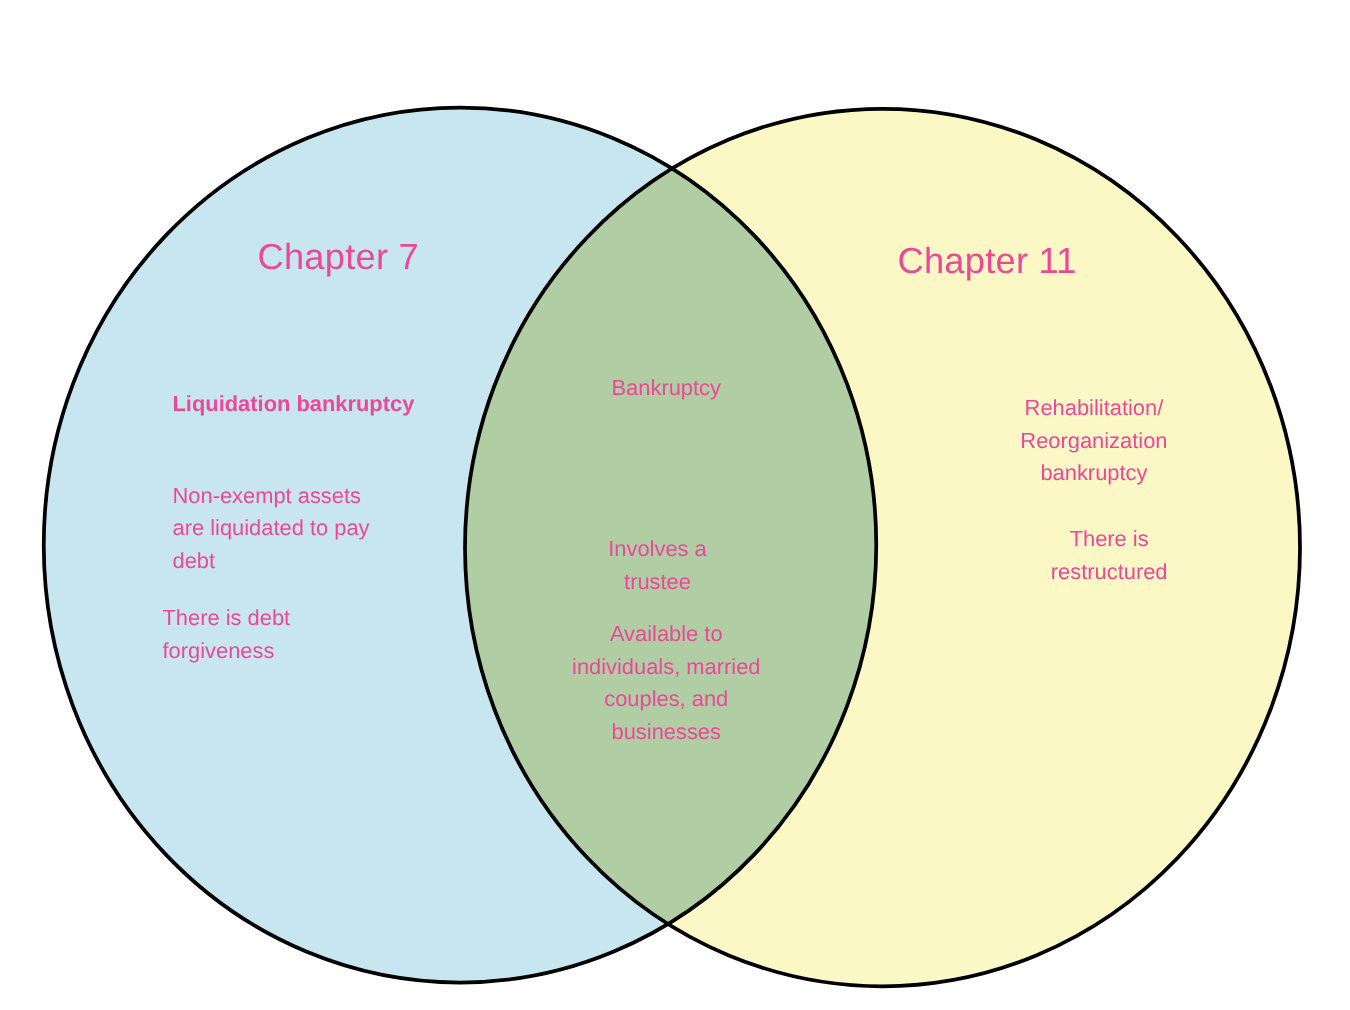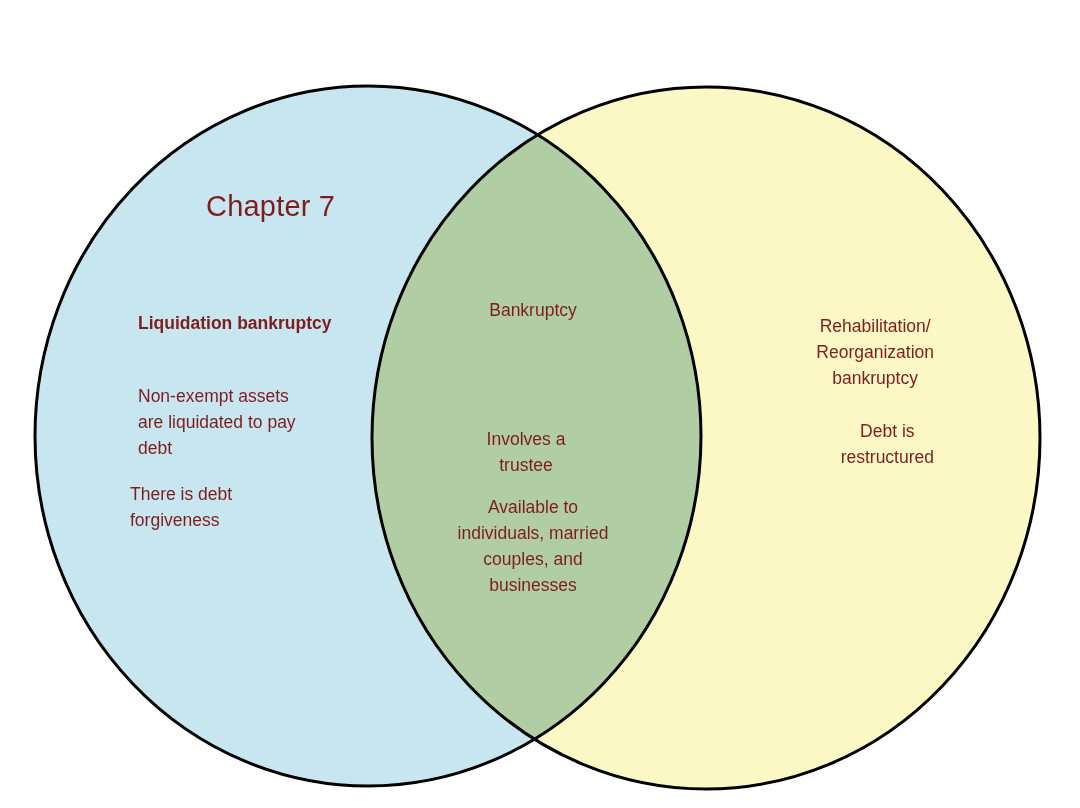--- a/index.html
+++ b/index.html
@@ -21,21 +21,21 @@
     width: 1080px;
     height: 808px;
   }
   .venn-svg {
     position: absolute;
     left: 0;
     top: 0;
   }
   .label {
     position: absolute;
-    color: #7f1d1d;
+    color: #ec4899;
     white-space: pre-line;
   }
   .title {
     font-size: 29px;
     letter-spacing: 0.2px;
   }
   .body-text {
     font-size: 17.5px;
     line-height: 26px;
   }
@@ -69,20 +69,21 @@
 
     <ellipse clip-path="url(#clip-left-circle)" cx="706" cy="438" rx="334" ry="351" fill="#b1cda3"></ellipse>
 
     <ellipse fill="none" stroke-width="3" cx="368" cy="436" rx="333" ry="350" stroke="#000000"></ellipse>
 
     <ellipse fill="none" stroke-width="3" cx="706" cy="438" rx="334" ry="351" stroke="#000000"></ellipse>
   </svg>
 
   <div class="label title align-left" style="left:206px; top:190px;">Chapter 7</div>
 
+  <div class="label title align-left" style="left:718px; top:193px;">Chapter 11</div>
 
   <div class="label body-text align-left" style="left:138px; top:310px;font-weight:bold;">Liquidation bankruptcy</div>
 
   <div class="label body-text align-left" style="left:138px; top:383px;">Non-exempt assets
 are liquidated to pay
 debt</div>
 
   <div class="label body-text align-left" style="left:130px; top:481px;">There is debt
 forgiveness</div>
 
@@ -94,17 +95,17 @@
 couples, and
 businesses</div>
 
   <div class="label body-text align-center" style="left:526px; top:426px;">Involves a
 trustee</div>
 
   <div class="label body-text align-right" style="left:934px; top:313px;">Rehabilitation/
 Reorganization
 bankruptcy</div>
 
-  <div class="label body-text align-right" style="left:934px; top:418px;">Debt is
+  <div class="label body-text align-right" style="left:934px; top:418px;">There is
 restructured</div>
 
 
 </div>
 
 </body></html>

